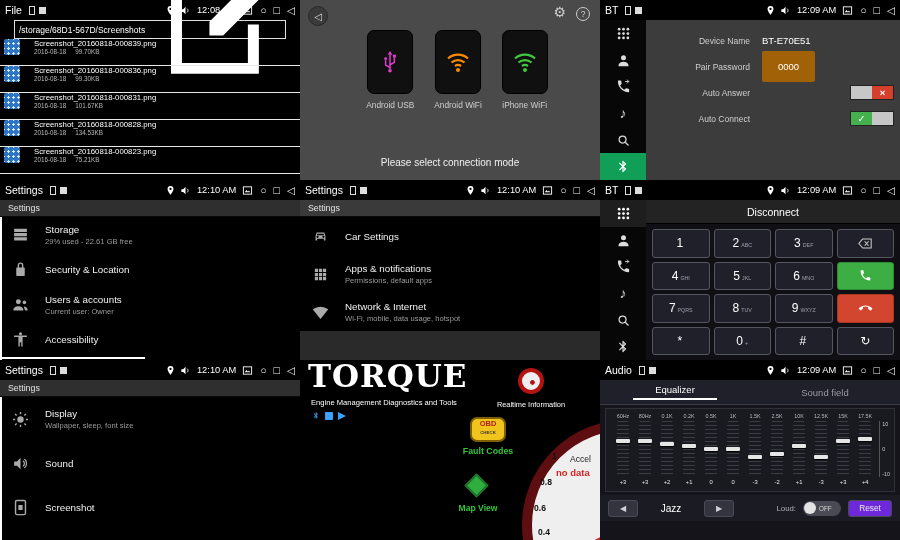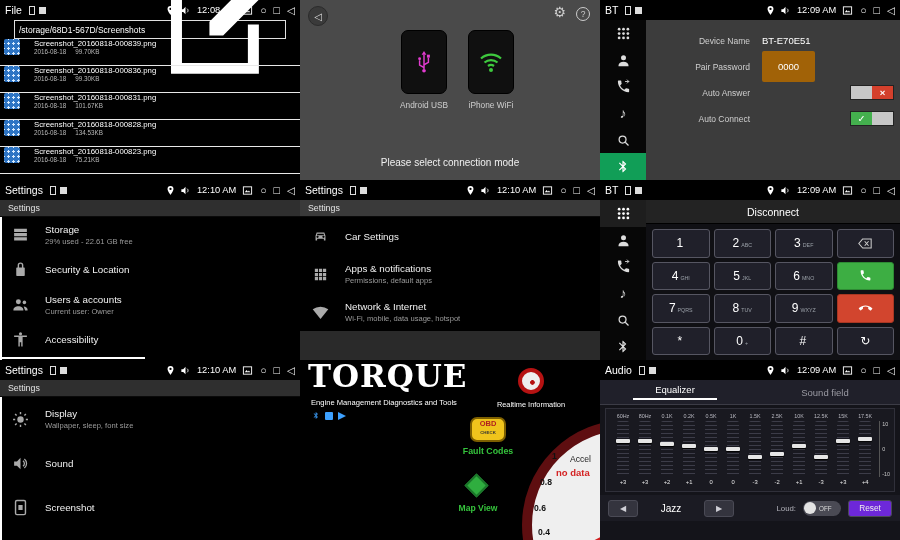--- a/index.html
+++ b/index.html
@@ -227,20 +227,33 @@
               <path d="M12 1l-2.6 4h5.2z" stroke="none"></path>
               <circle cx="12" cy="22.5" r="2" stroke="none"></circle>
             </g>
           </svg>
         </div>
         <div class="lbl">Android USB</div>
       </div>
       <div class="conn-dev">
         <div class="conn-phone">
           <svg width="24" height="22" viewBox="0 0 24 22">
+            <g stroke="#ff8a00" fill="none" stroke-width="2.2">
+              <path d="M2 7.5a15 15 0 0 1 20 0"></path>
+              <path d="M5.5 11.5a10 10 0 0 1 13 0"></path>
+              <path d="M9 15a5 5 0 0 1 6 0"></path>
+            </g>
+            <circle cx="12" cy="19" r="2" fill="#ff8a00"></circle>
+          </svg>
+        </div>
+        <div class="lbl">Android WiFi</div>
+      </div>
+      <div class="conn-dev">
+        <div class="conn-phone">
+          <svg width="24" height="22" viewBox="0 0 24 22">
             <g stroke="#3ec93e" fill="none" stroke-width="2.2">
               <path d="M2 7.5a15 15 0 0 1 20 0"></path>
               <path d="M5.5 11.5a10 10 0 0 1 13 0"></path>
               <path d="M9 15a5 5 0 0 1 6 0"></path>
             </g>
             <circle cx="12" cy="19" r="2" fill="#3ec93e"></circle>
           </svg>
         </div>
         <div class="lbl">iPhone WiFi</div>
       </div>

